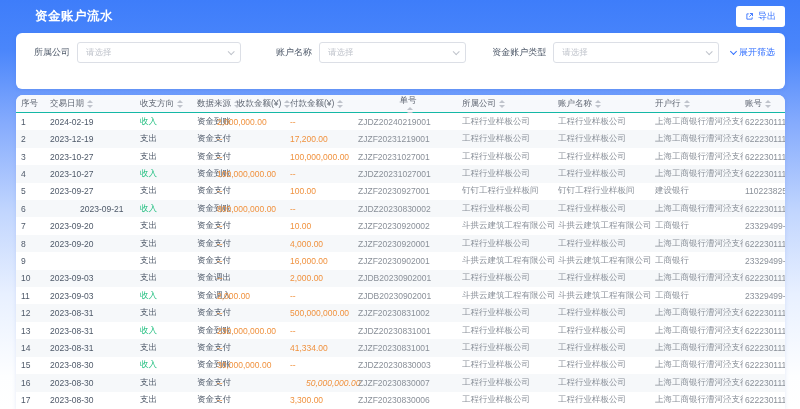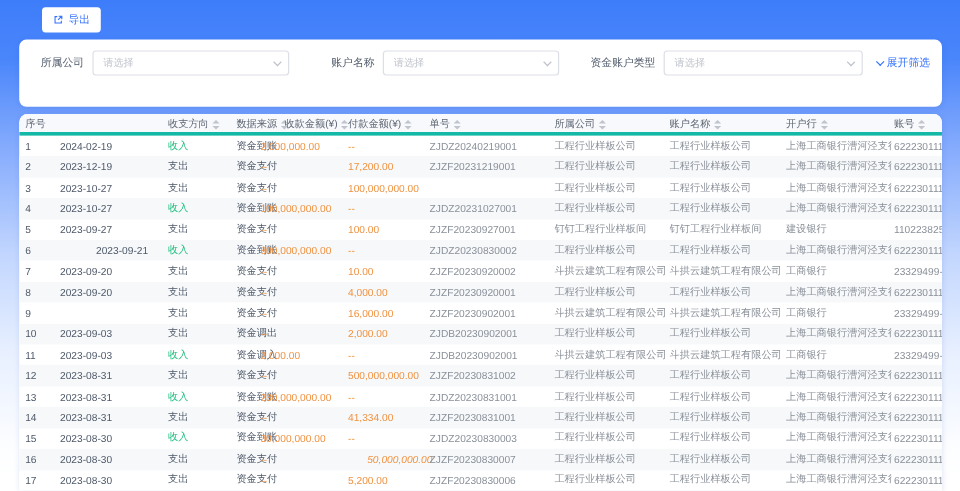--- a/index.html
+++ b/index.html
@@ -50,21 +50,21 @@
   .clear-btn {
     margin-left:8px; height:19px; padding:0 12px; background:#e6efff; color:#3370ff; border:none; border-radius:3px;
     font-size:9px; cursor:pointer; font-family:inherit;
   }
   
   .table-card {
     position:absolute; left:16px; right:15px; top:95px; bottom:0;
     background:#fff; border-radius:7px 7px 0 0; overflow:hidden;
     box-shadow:0 1px 4px rgba(31,78,180,.12);
   }
-  .thead { position:relative; height:18px; background:#f7f9fc; border-bottom:3px solid #14b8a6; }
+  .thead { position:relative; height:18px; background:#f7f9fc; border-bottom:1px solid #14b8a6; }
   .th {
     position:absolute; top:0; height:18px; display:flex; align-items:center;
     font-size:8.5px; color:#5f6672; white-space:nowrap; overflow:hidden; cursor:pointer;
   }
   .sorter { display:inline-flex; flex-direction:column; margin-left:3px; }
   .sorter i { width:0; height:0; border-left:3px solid transparent; border-right:3px solid transparent; }
   .sorter .up { border-bottom:3.5px solid #c0c4cc; margin-bottom:1.5px; }
   .sorter .dn { border-top:3.5px solid #c0c4cc; }
   .trow { position:relative; height:17.41px; }
   .trow.stripe { background:#f6f8fa; }
@@ -73,20 +73,21 @@
     font-size:8.5px; color:#4e5969; white-space:nowrap; overflow:hidden;
   }
   .td.amount { color:#f0923f;text-align:right; }
   .td.income { color:#1ebe7e; }
   .td.muted  { color:#8a9099; }
 </style>
 </head>
 <body>
 
 <div class="topbar">
+  <div class="page-title">资金账户流水</div>
   <button class="export-btn">
     <span style="display:flex;">
       <svg width="9" height="9" viewBox="0 0 12 12" fill="none">
         <path d="M5 2.5 H2.5 V9.5 H9.5 V7" stroke="#3370ff" stroke-width="1.2" fill="none"></path>
         <path d="M6.5 2 H10 V5.5 M10 2 L5.8 6.2" stroke="#3370ff" stroke-width="1.2" fill="none"></path>
       </svg>
     </span>
     <span>导出</span>
   </button>
 </div>
@@ -113,20 +114,27 @@
       <span>展开筛选</span>
     </div>
   </div>
 </div>
 
 <div class="table-card">
   <div class="thead" id="thead">
       <div class="th" style="left: 5px; width: 26px;">
         <span>序号</span>
       </div>
+      <div class="th" style="left: 34px; width: 88px;">
+        <span>交易日期</span>
+        <span class="sorter">
+          <i class="up"></i>
+          <i class="dn"></i>
+        </span>
+      </div>
       <div class="th" style="left: 124px; width: 56px;">
         <span>收支方向</span>
         <span class="sorter">
           <i class="up"></i>
           <i class="dn"></i>
         </span>
       </div>
       <div class="th" style="left: 181px; width: 56px;">
         <span>数据来源</span>
         <span class="sorter">
@@ -141,21 +149,21 @@
           <i class="dn"></i>
         </span>
       </div>
       <div class="th" style="left: 274px; width: 66px;">
         <span>付款金额(¥)</span>
         <span class="sorter">
           <i class="up"></i>
           <i class="dn"></i>
         </span>
       </div>
-      <div class="th" style="left: 342px; width: 100px;">
+      <div class="th" style="left: 342px; width: 100px; flex-direction: column;">
         <span>单号</span>
         <span class="sorter">
           <i class="up"></i>
           <i class="dn"></i>
         </span>
       </div>
       <div class="th" style="left: 446px; width: 94px;">
         <span>所属公司</span>
         <span class="sorter">
           <i class="up"></i>
@@ -211,20 +219,21 @@
         <div class="td muted" style="left: 639px; width: 88px;">上海工商银行漕河泾支行</div>
         <div class="td muted" style="left: 729px; width: 40px;">622230111</div>
       </div>
       <div class="trow">
         <div class="td" style="left: 5px; width: 26px;">3</div>
         <div class="td" style="left: 34px; width: 88px;">2023-10-27</div>
         <div class="td" style="left: 124px; width: 56px;">支出</div>
         <div class="td" style="left: 181px; width: 56px;">资金支付</div>
         <div class="td amount" style="left: 201px; width: 72px;">--</div>
         <div class="td amount" style="left: 274px; width: 66px;">100,000,000.00</div>
+        <div class="td muted" style="left: 342px; width: 100px;">ZJZF20231027001</div>
         <div class="td muted" style="left: 446px; width: 94px;">工程行业样板公司</div>
         <div class="td muted" style="left: 542px; width: 95px;">工程行业样板公司</div>
         <div class="td muted" style="left: 639px; width: 88px;">上海工商银行漕河泾支行</div>
         <div class="td muted" style="left: 729px; width: 40px;">622230111</div>
       </div>
       <div class="trow stripe">
         <div class="td" style="left: 5px; width: 26px;">4</div>
         <div class="td" style="left: 34px; width: 88px;">2023-10-27</div>
         <div class="td income" style="left: 124px; width: 56px;">收入</div>
         <div class="td" style="left: 181px; width: 56px;">资金到账</div>
@@ -390,21 +399,21 @@
         <div class="td muted" style="left: 542px; width: 95px;">工程行业样板公司</div>
         <div class="td muted" style="left: 639px; width: 88px;">上海工商银行漕河泾支行</div>
         <div class="td muted" style="left: 729px; width: 40px;">622230111</div>
       </div>
       <div class="trow">
         <div class="td" style="left: 5px; width: 26px;">17</div>
         <div class="td" style="left: 34px; width: 88px;">2023-08-30</div>
         <div class="td" style="left: 124px; width: 56px;">支出</div>
         <div class="td" style="left: 181px; width: 56px;">资金支付</div>
         <div class="td amount" style="left: 201px; width: 72px;">--</div>
-        <div class="td amount" style="left: 274px; width: 66px;">5,200.00</div>
+        <div class="td amount" style="left: 274px; width: 66px;">3,300.00</div>
         <div class="td muted" style="left: 342px; width: 100px;">ZJZF20230830006</div>
         <div class="td muted" style="left: 446px; width: 94px;">工程行业样板公司</div>
         <div class="td muted" style="left: 542px; width: 95px;">工程行业样板公司</div>
         <div class="td muted" style="left: 639px; width: 88px;">上海工商银行漕河泾支行</div>
         <div class="td muted" style="left: 729px; width: 40px;">622230111</div>
       </div>
     </div>
 </div>
 
 </body></html>

